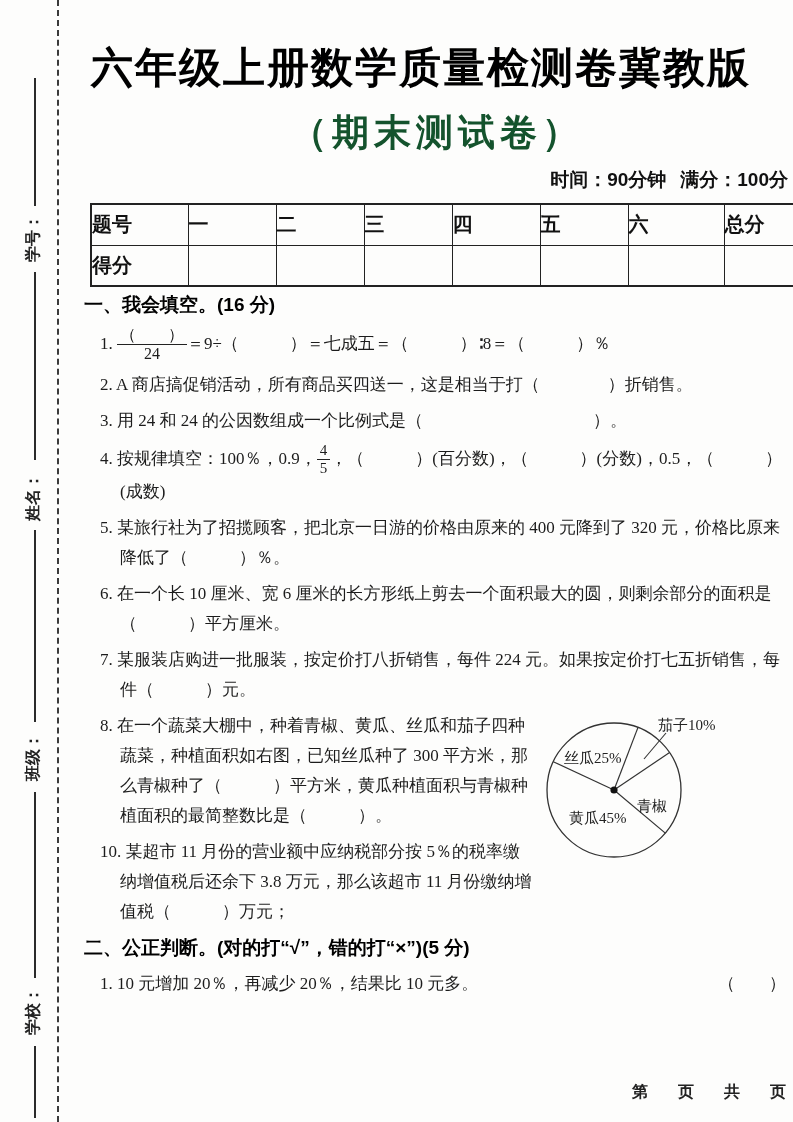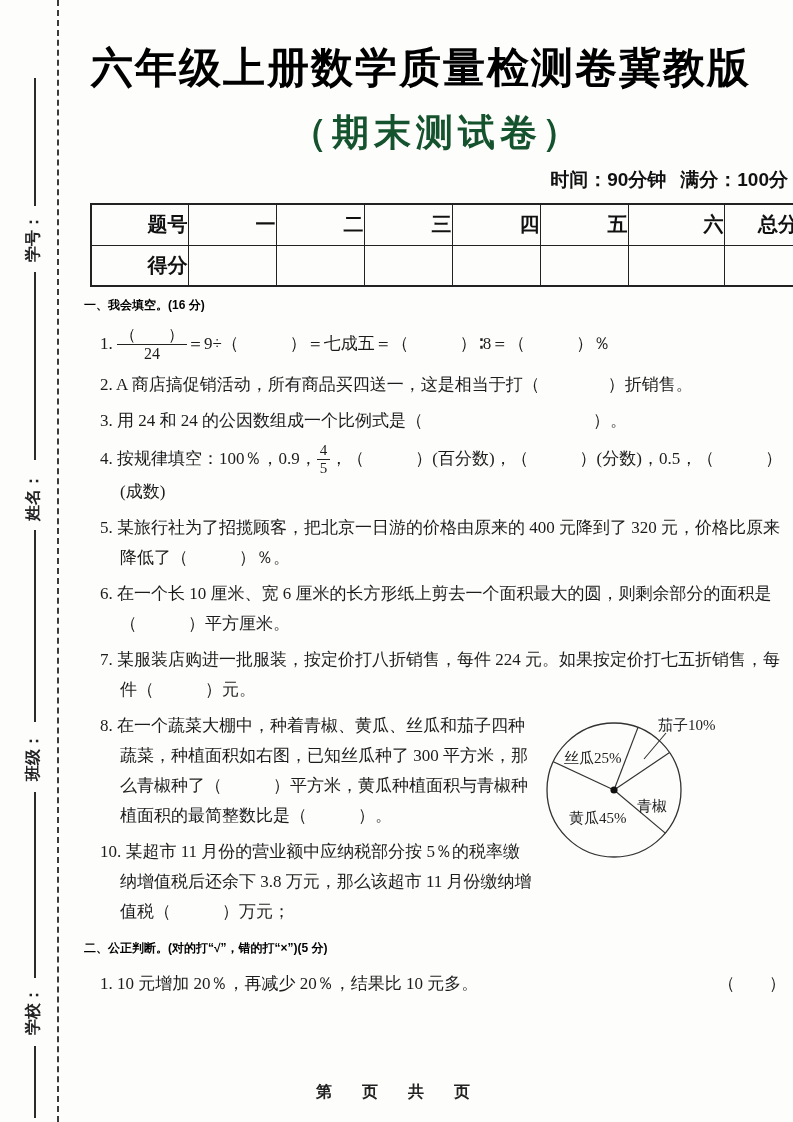--- a/index.html
+++ b/index.html
@@ -49,32 +49,32 @@
   }
   .info-line span { margin-left:14px; }
   
   .score-table {
     position:absolute; left:90px; top:203px; width:700px;
     border-collapse:collapse; table-layout:fixed;
     font-family:"Liberation Sans","DejaVu Sans",sans-serif;
   }
   .score-table td {
     border:1.5px solid #222;
-    height:41px; text-align:right; vertical-align:middle;
+    height:41px; text-align:left; vertical-align:middle;
     font-size:20px; font-weight:bold; color:#111;
   }
   .score-table { border:2.5px solid #222; }
   
   .content {
     position:absolute; left:84px; top:286px; width:708px;
     font-size:17px; line-height:30px;
   }
   .sec-heading {
     font-family:"Liberation Sans","DejaVu Sans",sans-serif;
-    font-weight:bold; font-size:12px; color:#000;
+    font-weight:bold; font-size:19px; color:#000;
     margin:4px 8px 4px 0;
   }
   .q { margin:6px 0; padding-left:36px; text-indent:-20px; }
   .q.judge { position:relative; padding-right:68px; }
   .q .bracket { position:absolute; right:6px; top:0; text-indent:0; }
   .frac {
     display:inline-block; vertical-align:-10px; text-align:center;
     line-height:1.15; font-size:16px; text-indent:0;
   }
   .frac .num { display:block; border-bottom:1.5px solid #222; padding:0 3px; }
@@ -84,21 +84,21 @@
   .pie-float {
     float:right; width:252px; height:168px; margin:0 0 4px 8px;
   }
   .pie-float svg text {
     font-family:"Liberation Serif","DejaVu Serif",serif;
     font-size:15px; fill:#222;
   }
   
   .footer {
     position:absolute; left:0; right:0; top:1082px;
-    text-align:center;
+    text-align:right;
     font-family:"Liberation Sans","DejaVu Sans",sans-serif;
     font-size:16px; font-weight:600; letter-spacing:7px; color:#222;
   }
 </style>
 </head>
 <body>
 
 <div class="page">
 
   <div class="fold-line"></div>

